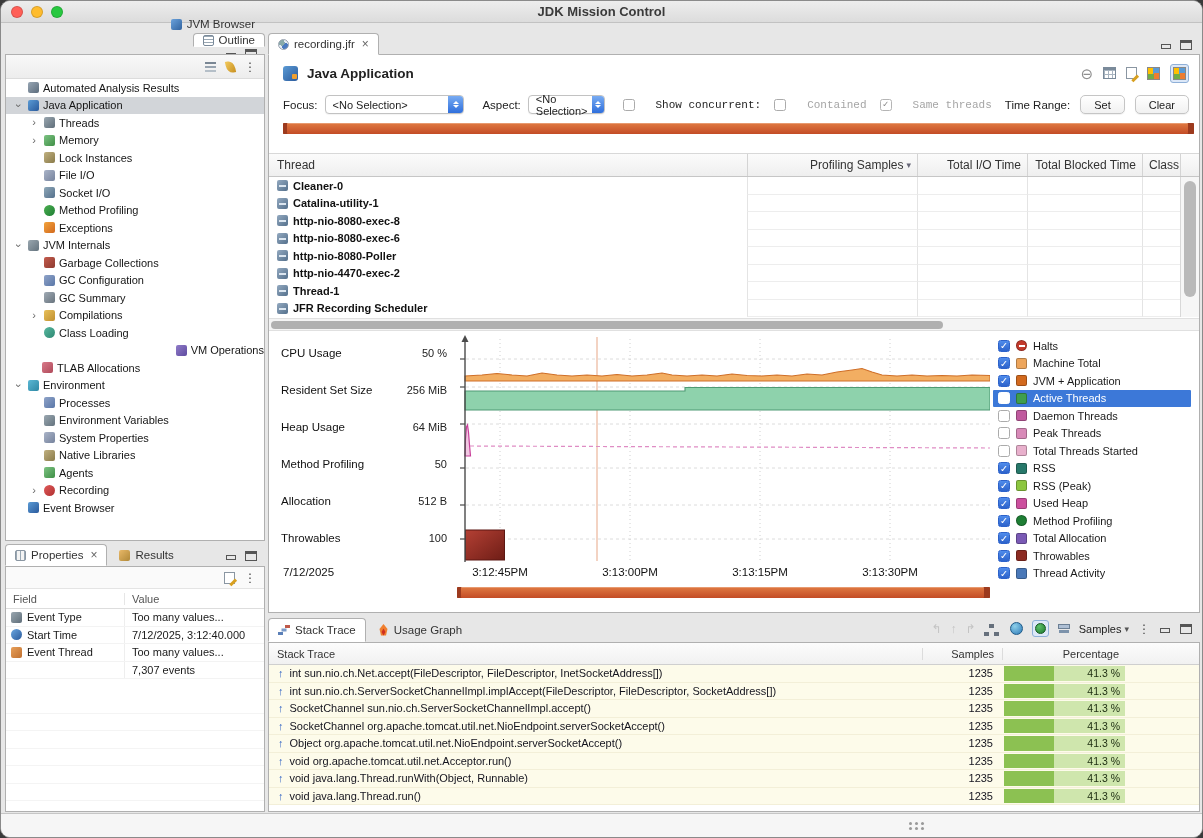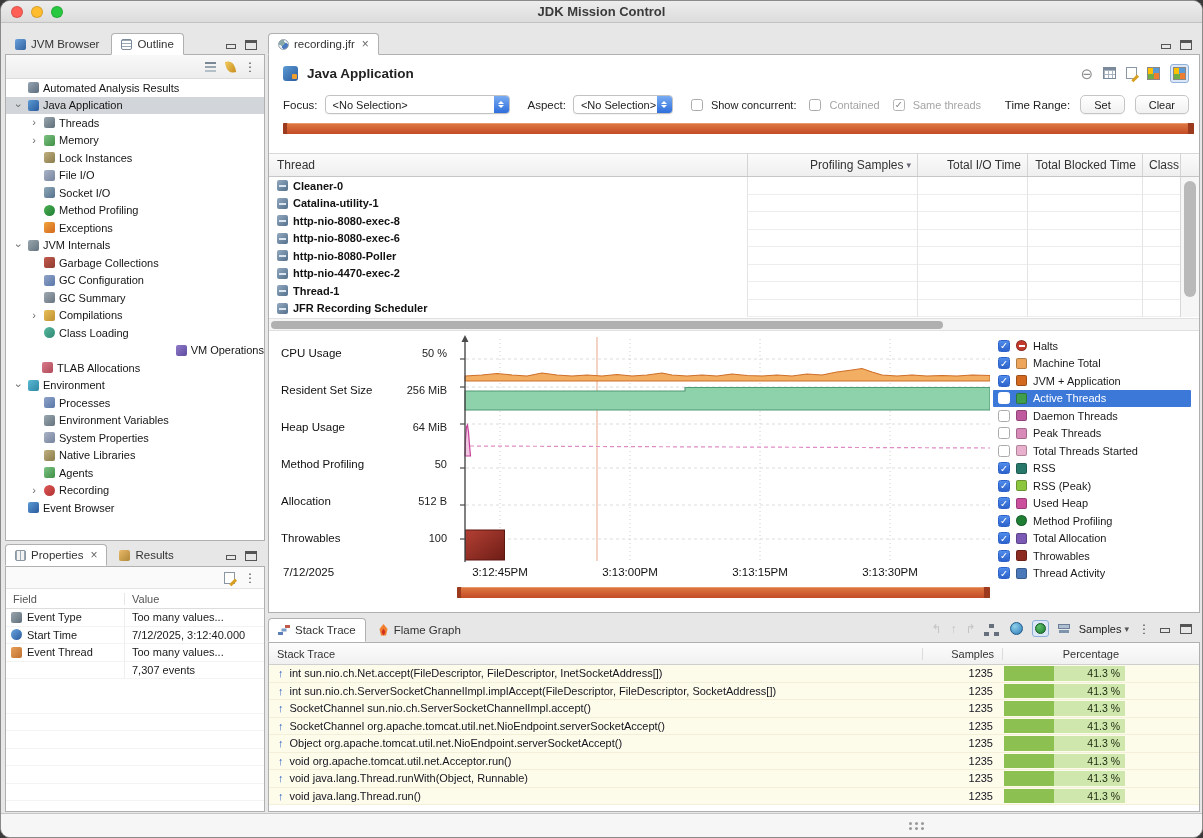--- a/index.html
+++ b/index.html
@@ -25,21 +25,21 @@
   .glyph-kebab::before { content:"\22EE"; }
   .glyph-close::before { content:"\00D7"; }
   .glyph-caret::before { content:"\25BE"; }
   .glyph-chevron::before { content:"\203A"; }
   .glyph-circleminus::before { content:"\2296"; }
   .kebab { font-size:12px; color:#444; }
   .close-x { font-size:12px; color:#666; margin-left:2px; }
   .gicon { width:11px; height:11px; border-radius:2px; flex:none; display:inline-block; }
 
   
-  .lp-tabs { left:4px; top:31px; width:260px; height:23px; }
+  .lp-tabs { left:4px; top:16px; width:260px; height:23px;flex-direction:column; }
   .lp-box  { left:4px; top:53px; width:260px; height:487px; }
   .lp-toolbar { height:24px; display:flex; align-items:center; justify-content:flex-end; gap:9px; padding-right:8px; background:linear-gradient(#f8f8f8,#ededed); border-bottom:1px solid #dcdcdc; }
   .ic-sort { width:12px; height:11px; position:relative; }
   .ic-sort::before { content:''; position:absolute; left:0; top:1px; width:11px; height:2px; background:#7a8794; box-shadow:0 4px 0 #97a3af, 0 8px 0 #b5bfc8; }
   .ic-feather { width:9px; height:12px; background:linear-gradient(135deg,#f2c95c,#c89020); border-radius:0 70% 0 70%; transform:rotate(-12deg); }
   .tree { overflow:hidden; }
   .tree-row { height:17.5px; display:flex; align-items:center; gap:4px; font-size:11px; color:#151515; white-space:nowrap; }
   .tree-row.selected { background:#d2d5d9; }
   .expander { width:12px; flex:none; font-size:11px; color:#6a6a6a; display:inline-flex; justify-content:center; line-height:1; }
   .expander.expanded { transform:rotate(90deg); }
@@ -70,21 +70,21 @@
   .ic-circleminus { font-size:15px; color:#8f8f8f; line-height:1; }
   .ic-table { width:13px; height:12px; border:1px solid #7a8a9a; border-top-width:3px; background-image:repeating-linear-gradient(to right,#a8b4c0 0 1px,transparent 1px 4px),repeating-linear-gradient(to bottom,#a8b4c0 0 1px,transparent 1px 4px); background-color:#fff; }
   .ic-grid { width:13px; height:13px; border:1px solid #888; background:conic-gradient(#5b9bd5 0 25%, #ed7d31 0 50%, #70ad47 0 75%, #ffc000 0); }
   .pressed { border:1px solid #8fb0d8; background:#dce8f8; border-radius:3px; padding:2px; display:inline-flex; }
   .focus-row { height:27px; display:flex; align-items:center; padding:0 10px 0 14px; font-size:11.5px; color:#222; }
   .mac-select { display:flex; align-items:center; height:19px; border:1px solid #c2c2c2; border-radius:4px; background:#fff; font-size:11px; color:#222; padding-left:7px; margin:0 18px 0 7px; box-shadow:0 1px 1px rgba(0,0,0,.05); }
   .sel-cap { width:15px; height:17px; margin-left:auto; border-radius:0 3px 3px 0; background:linear-gradient(#78abf2,#2f6fdc); display:flex; flex-direction:column; align-items:center; justify-content:center; gap:1.5px; }
   .sel-cap i { width:0; height:0; border-left:3px solid transparent; border-right:3px solid transparent; }
   .sel-cap i.up { border-bottom:3.5px solid #fff; }
   .sel-cap i.dn { border-top:3.5px solid #fff; }
-  .fcb { display:flex; align-items:center; gap:8px; margin-right:13px; }
+  .fcb { display:flex; align-items:center; gap:21px; margin-right:13px;font-family:Liberation Mono, monospace; }
   .fcb-label { white-space:nowrap; font-size:11px; }
   .fcb.disabled .fcb-label { color:#a5a5a5; }
   .ck { width:12px; height:12px; border:1px solid #ababab; border-radius:2.5px; background:#fff; flex:none; display:inline-flex; align-items:center; justify-content:center; font-size:9.5px; line-height:1; color:#fff; }
   .ck.checked { background:linear-gradient(#4f8ceb,#2d63cb); border-color:#2d63cb; }
   .ck.checked.gray-check { background:#fff; border-color:#b5b5b5; color:#8a8a8a; }
   .tr-label { margin-left:auto; white-space:nowrap; }
   .mac-btn { background:linear-gradient(#ffffff,#f1f1f1); border:1px solid #c5c5c5; border-radius:5px; font-size:11px; padding:2.5px 13px; color:#222; margin-left:10px; box-shadow:0 1px 1px rgba(0,0,0,.06); }
   .obar { background:linear-gradient(to bottom,#e07a42,#c34c26); box-shadow:inset 4px 0 0 #9c3a1e, inset -6px 0 0 #9c3a1e, inset 0 1px 0 rgba(255,255,255,.25); border-radius:1px; }
 
   
@@ -703,21 +703,21 @@
           <rect x="3.5" y="4.5" width="5" height="3" fill="#7a9ac8"></rect>
           <rect x="7" y="1" width="5" height="3" fill="#c05a4a"></rect>
         </svg>
       <span>Stack Trace</span>
     </div>
     <div class="tab">
       <svg width="11" height="12">
           <polygon points="5.5,0 9.5,5 8,11.5 3,11.5 1.5,5" fill="#f08030"></polygon>
           <polygon points="5.5,4.5 7.5,8 5.5,11.5 3.5,8" fill="#cf3020"></polygon>
         </svg>
-      <span>Flame Graph</span>
+      <span>Usage Graph</span>
     </div>
     <div class="st-right">
       <span class="nav-arrow">↰</span>
       <span class="nav-arrow">↑</span>
       <span class="nav-arrow">↱</span>
       <span class="ic-treeview"></span>
       <span class="ic-globe"></span>
       <span class="pressed">
           <span class="ic-greendot"></span>
         </span>

